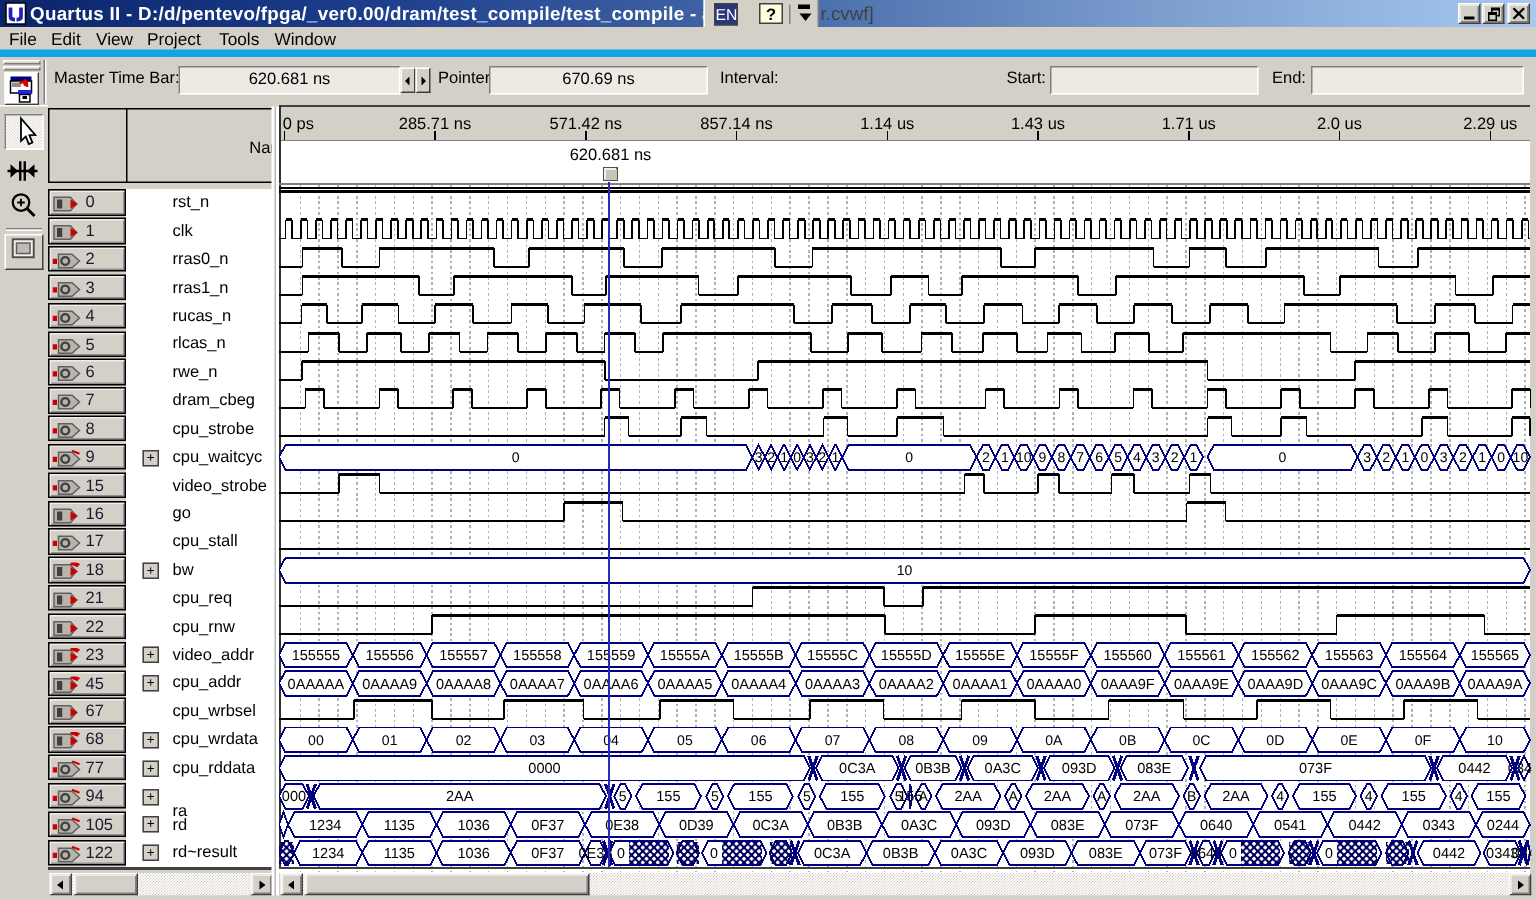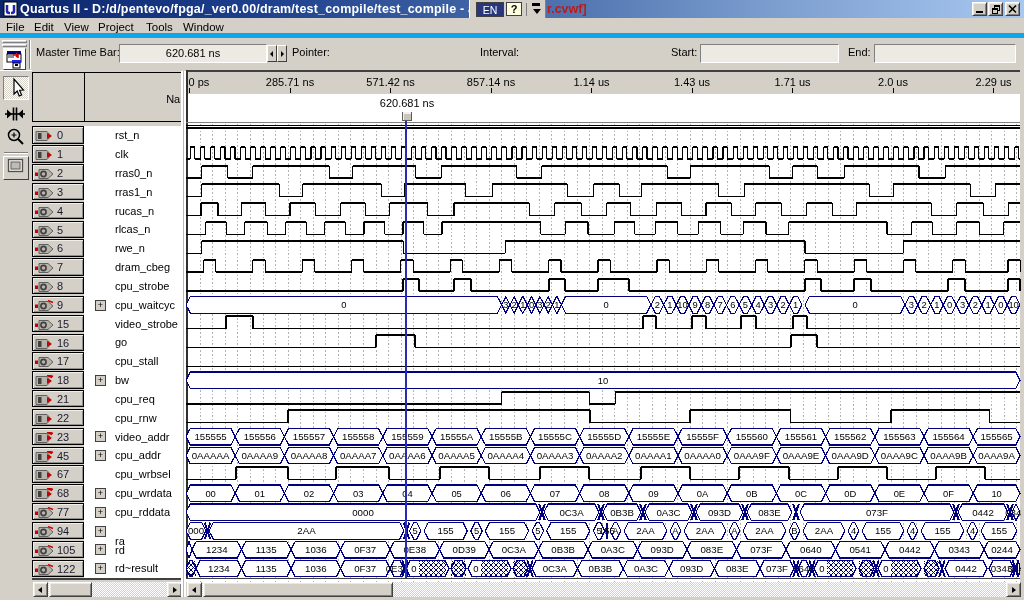--- a/index.html
+++ b/index.html
@@ -2,21 +2,21 @@
 <html><head><meta charset="utf-8"><style>
 
 *{margin:0;padding:0;box-sizing:border-box}
 html,body{width:1024px;height:600px;overflow:hidden;font-family:"Liberation Sans",sans-serif;background:#d4d0c8}
 #title{position:absolute;left:0;top:0;width:1024px;height:18px;
  background:linear-gradient(90deg,#0a246a 0%,#1d3f8d 25%,#4569a8 50%,#7b9dce 75%,#a8c8f0 100%);}
 #title .ttext{position:absolute;left:20px;top:2px;color:#fff;font-weight:bold;font-size:12.5px;white-space:nowrap;letter-spacing:0.2px}
 #tico{position:absolute;left:3px;top:1px;width:16px;height:16px}
 .wbtn{position:absolute;top:2px;width:15px;height:14px;background:#d4d0c8;border:1px solid;border-color:#fff #404040 #404040 #fff;box-shadow:inset 1px 1px 0 #ece9e2,inset -1px -1px 0 #808080;font-size:9px;text-align:center;line-height:12px;font-weight:bold;color:#000}
 #langbar{position:absolute;left:469px;top:0;width:77px;height:20px;background:#d4d0c8;border-left:1px solid #fff;border-right:1px solid #808080}
-#enbox{position:absolute;left:6px;top:2px;width:28px;height:15px;background:#28367e;color:#fff;font-size:10.5px;text-align:center;line-height:15px;border:1px solid #404040}
+#enbox{position:absolute;left:6px;top:2px;width:16px;height:15px;background:#28367e;color:#fff;font-size:10.5px;text-align:center;line-height:15px;border:1px solid #404040}
 #helpico{position:absolute;left:36px;top:2px;width:16px;height:15px}
 #menubar{position:absolute;left:0;top:18px;width:1024px;height:20px;background:#d4d0c8;border-bottom:5px solid #0ea5e9}
 .mitem{position:absolute;top:3px;font-size:11.5px;color:#000}
 #toolbar{position:absolute;left:0;top:39px;width:1024px;height:31px;background:#d4d0c8}
 .ridge{position:absolute;left:2px;width:25px;height:3px;border:1px solid;border-color:#fff #808080 #808080 #fff}
 #tbtn{position:absolute;left:3px;top:10px;width:23px;height:22px;border:1px solid;border-color:#fff #404040 #404040 #fff;background:#fff}
 .tlabel{position:absolute;top:8px;font-size:11px;color:#000}
 .tfield{position:absolute;top:6px;height:19px;background:#eceae3;border:1px solid;border-color:#808080 #fff #fff #808080;font-size:11px;text-align:center;line-height:17px;color:#000}
 .spin{position:absolute;top:7px;width:10px;height:17px;background:#d4d0c8;border:1px solid;border-color:#fff #404040 #404040 #fff;font-size:7px;text-align:center;line-height:15px}
 #lstrip{position:absolute;left:0;top:70px;width:32px;height:530px;background:#d4d0c8;border-top:1px solid #fff}
@@ -57,21 +57,21 @@
 <div id="langbar">
 <div id="enbox">EN</div>
 <svg id="helpico" viewBox="0 0 16 15">
       <rect x="0.5" y="0.5" width="15" height="13" fill="#ffffe0" stroke="#404040"></rect>
       <text x="8" y="11" text-anchor="middle" font-size="11" font-weight="bold" fill="#000">?</text>
     </svg>
 <div style="position:absolute;left:56px;top:3px;width:1px;height:13px;background:#808080"></div>
 <div style="position:absolute;left:62px;top:3px;width:8px;height:3px;background:#000"></div>
 <div style="position:absolute;left:63px;top:9px;width:0;height:0;border-left:4px solid transparent;border-right:4px solid transparent;border-top:5px solid #000"></div>
 </div>
-<span style="position:absolute;left:547px;top:2px;color:#b91c1c;font-weight:bold;font-size:12.5px">r.cvwf]</span>
+<span style="position:absolute;left:547px;top:2px;color:#404040;font-weight:normal;font-size:12.5px">r.cvwf]</span>
 <div id="menubar">
 <span class="mitem" style="left:6px">File</span>
 <span class="mitem" style="left:34px">Edit</span>
 <span class="mitem" style="left:64px">View</span>
 <span class="mitem" style="left:98px">Project</span>
 <span class="mitem" style="left:146px">Tools</span>
 <span class="mitem" style="left:183px">Window</span>
 </div>
 <div id="toolbar" style="top:38px;height:32px">
 <div class="ridge" style="top:2px"></div>
@@ -92,20 +92,21 @@
 <div style="position:absolute;left:30px;top:2px;width:1px;height:29px;background:#fff"></div>
 <span class="tlabel" style="left:36px">Master Time Bar:</span>
 <div class="tfield" style="left:119px;width:148px">620.681 ns</div>
 <div class="spin" style="left:267px">
       <div style="position:absolute;left:2px;top:5px;width:0;height:0;border-top:3px solid transparent;border-bottom:3px solid transparent;border-right:3.5px solid #000"></div>
     </div>
 <div class="spin" style="left:277px">
       <div style="position:absolute;left:3px;top:5px;width:0;height:0;border-top:3px solid transparent;border-bottom:3px solid transparent;border-left:3.5px solid #000"></div>
     </div>
 <span class="tlabel" style="left:292px">Pointer:</span>
+<div class="tfield" style="left:326px;width:146px">670.69 ns</div>
 <span class="tlabel" style="left:480px">Interval:</span>
 <span class="tlabel" style="left:671px">Start:</span>
 <div class="tfield" style="left:700px;width:139px"></div>
 <span class="tlabel" style="left:848px">End:</span>
 <div class="tfield" style="left:874px;width:142px"></div>
 </div>
 <div id="lstrip">
 <div class="lbtn" style="top:5px;border:1px solid;border-color:#808080 #fff #fff #808080;background:#fff;background-image:linear-gradient(45deg,#d6d2ca 25%,transparent 25%,transparent 75%,#d6d2ca 75%),linear-gradient(45deg,#d6d2ca 25%,transparent 25%,transparent 75%,#d6d2ca 75%);background-size:2px 2px;background-position:0 0,1px 1px"><svg width="24" height="22" viewBox="0 0 24 22">
         <path d="M10,2 L10,17 L13.2,14 L15.2,19 L17.6,18 L15.6,13.2 L19.5,13 Z" fill="#fff" stroke="#000" stroke-width="1.2"></path>
       </svg></div>

